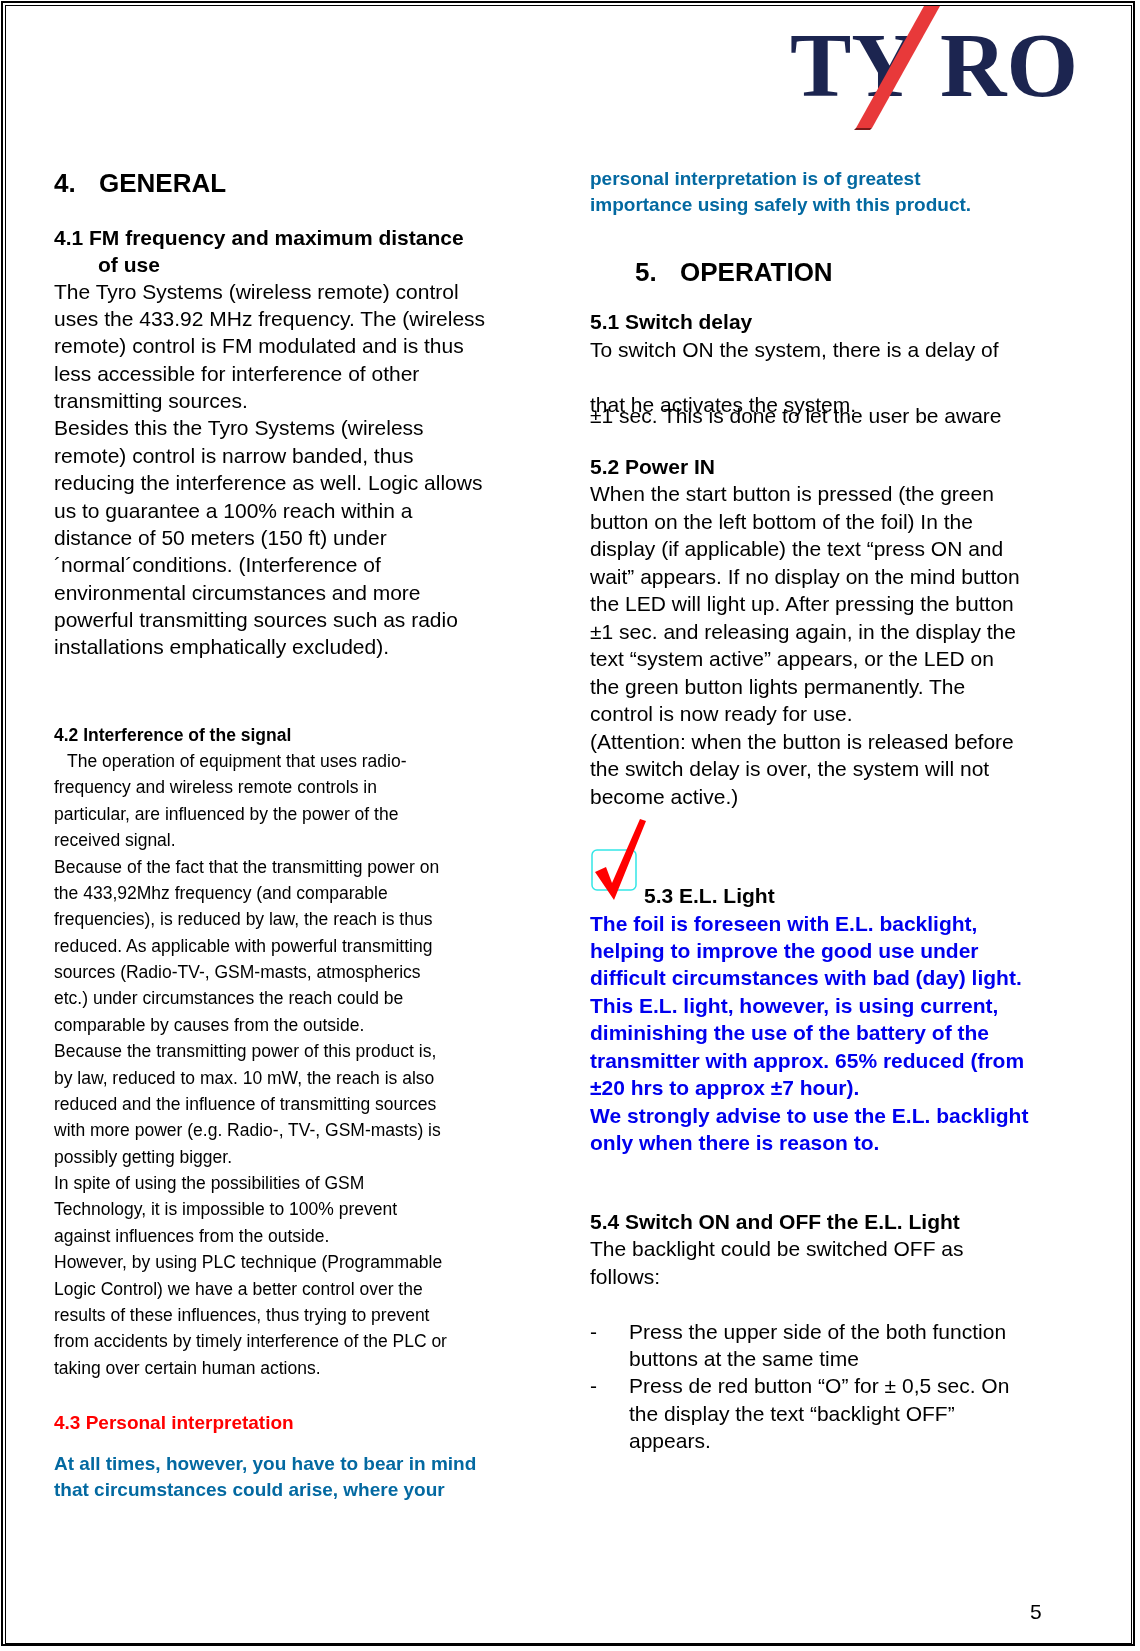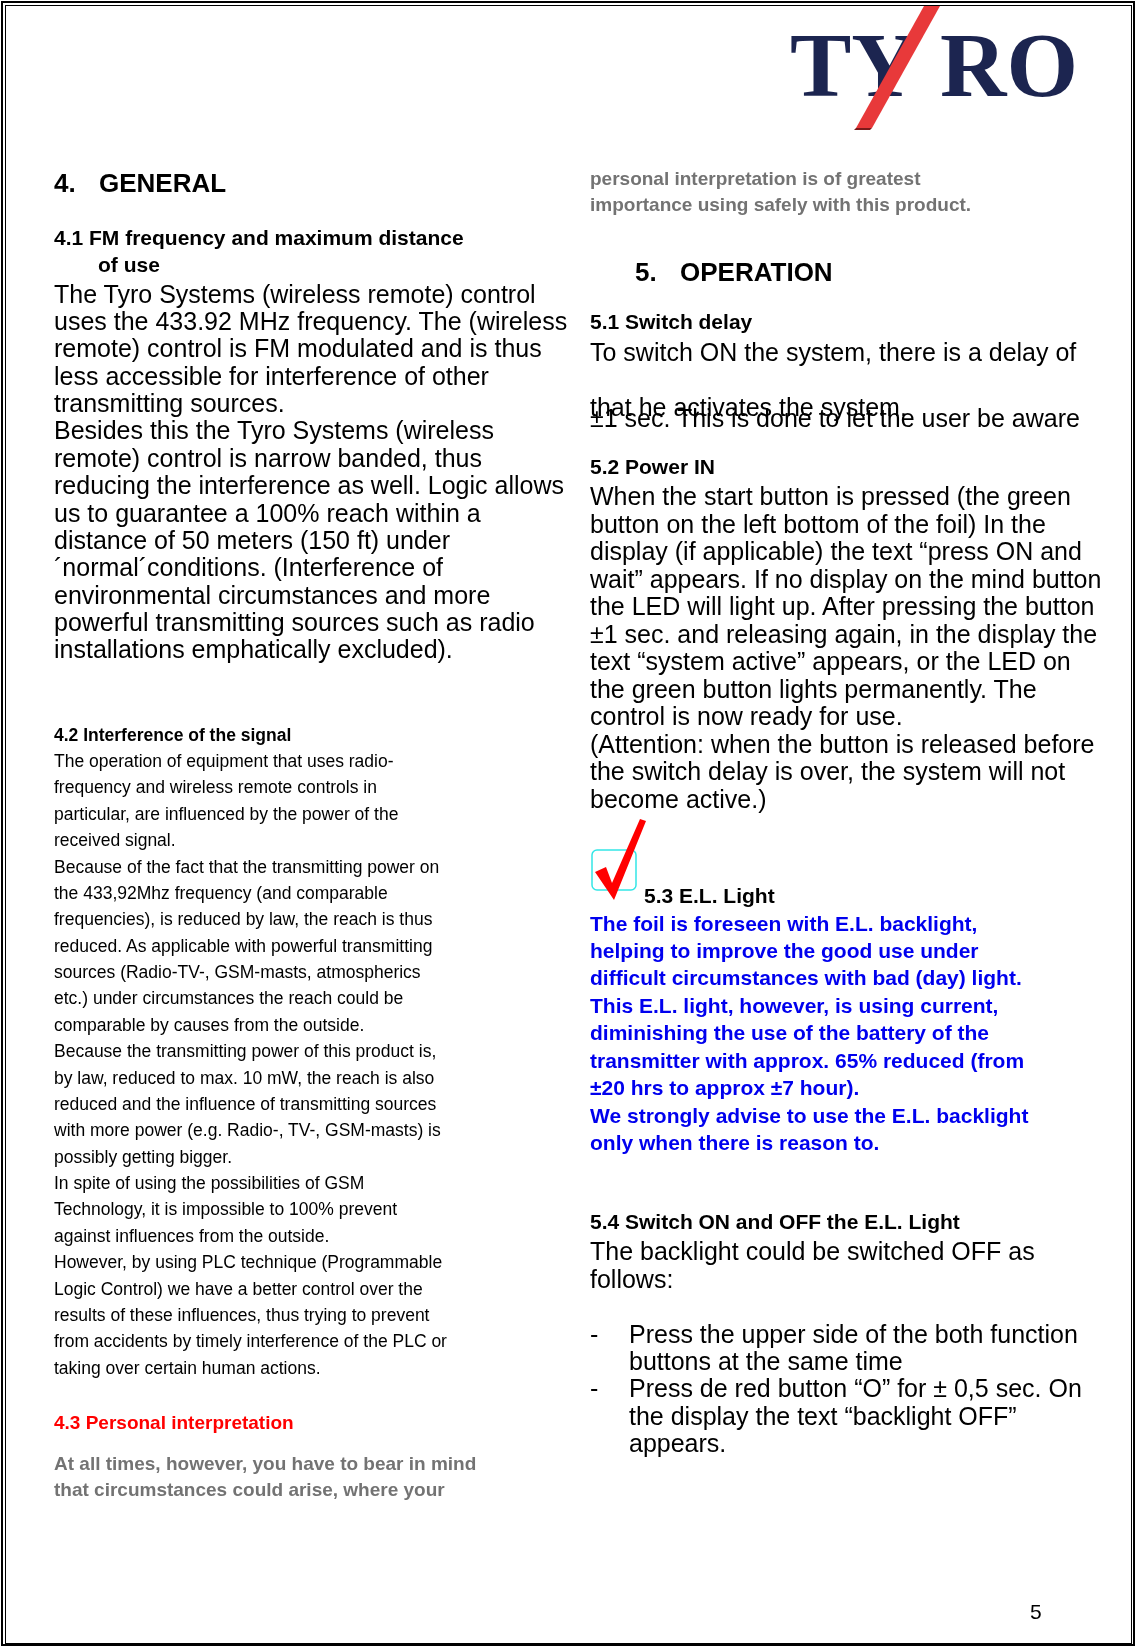--- a/index.html
+++ b/index.html
@@ -10,25 +10,25 @@
   .frame-inner { position:absolute; left:5px; top:5px; width:1127px; height:1639px;
                  border:1px solid #000; box-sizing:border-box; }
   .logo { position:absolute; left:790px; top:4px; width:300px; height:126px; }
   .col { position:absolute; }
   .col-left { left:54px; top:160px; width:520px; }
   .col-right { left:590px; top:160px; width:530px; }
   .line { position:absolute; left:0; white-space:nowrap; }
   .h1 { font-size:26px; font-weight:bold; }
   .h1 .num { display:inline-block; width:45px; }
   .h2 { font-size:21px; font-weight:bold; }
-  .body-lg { font-size:25px; }
+  .body-lg { font-size:21px; }
   .body-sm { font-size:17.5px; }
   .red { color:#ff0000; }
   .bold { font-weight:bold; }
-  .blue-sm { font-size:19px; font-weight:bold; color:#737373; }
+  .blue-sm { font-size:19px; font-weight:bold; color:#0369a1; }
   .blue-lg { font-size:21px; font-weight:bold; color:#0000ee; }
   .dash { display:inline-block; width:39px; }
   .indent { padding-left:39px; }
   .check { position:absolute; left:590px; top:815px; width:60px; height:90px; }
   .page-num { position:absolute; left:1030px; top:1600px; font-size:21px; }
 </style>
 </head>
 <body>
 
 <div class="frame-outer"></div>
@@ -64,21 +64,21 @@
     <div class="line body-lg" style="top:366px;">distance of 50 meters (150 ft) under</div>
     <div class="line body-lg" style="top:393px;">´normal´conditions. (Interference of</div>
     <div class="line body-lg" style="top:421px;">environmental circumstances and more</div>
     <div class="line body-lg" style="top:448px;">powerful transmitting sources such as radio</div>
     <div class="line body-lg" style="top:475px;">installations emphatically excluded).</div>
   </div>
 
   <div class="line body-sm bold" style="top:565px;">4.2 Interference of the signal</div>
 
   <div>
-    <div class="line body-sm" style="top:591px;">The operation of equipment that uses radio-</div>
+    <div class="line body-sm" style="top:591px;margin-left:13px;">The operation of equipment that uses radio-</div>
     <div class="line body-sm" style="top:617px;">frequency and wireless remote controls in</div>
     <div class="line body-sm" style="top:644px;">particular, are influenced by the power of the</div>
     <div class="line body-sm" style="top:670px;">received signal.</div>
     <div class="line body-sm" style="top:697px;">Because of the fact that the transmitting power on</div>
     <div class="line body-sm" style="top:723px;">the 433,92Mhz frequency (and comparable</div>
     <div class="line body-sm" style="top:749px;">frequencies), is reduced by law, the reach is thus</div>
     <div class="line body-sm" style="top:776px;">reduced. As applicable with powerful transmitting</div>
     <div class="line body-sm" style="top:802px;">sources (Radio-TV-, GSM-masts, atmospherics</div>
     <div class="line body-sm" style="top:828px;">etc.) under circumstances the reach could be</div>
     <div class="line body-sm" style="top:855px;">comparable by causes from the outside.</div>

